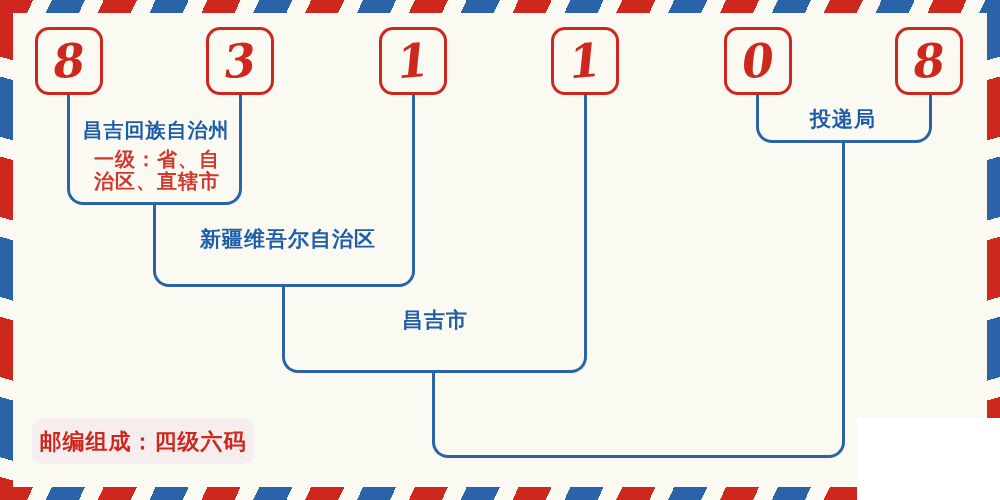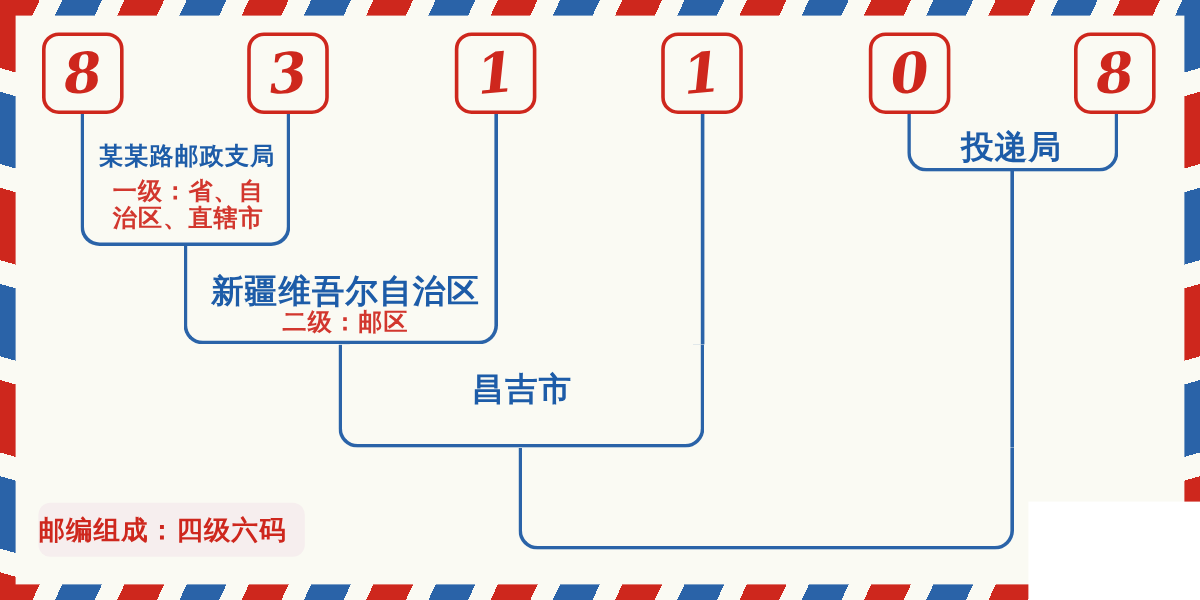--- a/index.html
+++ b/index.html
@@ -51,32 +51,32 @@
   
   .bracket{
     position:absolute;box-sizing:border-box;z-index:2;
     border:3px solid var(--blue);border-top:none;
     border-radius:0 0 16px 16px;
   }
   .vseg{position:absolute;width:3px;background:var(--blue);z-index:2;}
   
   .place{
     position:absolute;z-index:4;transform:translateX(-50%);white-space:nowrap;
-    color:var(--text-blue);font-weight:bold;font-size:27px;letter-spacing:1px;
+    color:var(--text-blue);font-weight:bold;font-size:21px;letter-spacing:1px;
     font-family:"Liberation Serif","DejaVu Serif",serif;
   }
   .desc{
     position:absolute;z-index:4;transform:translateX(-50%);white-space:nowrap;
     color:var(--text-red);font-weight:bold;font-size:20px;letter-spacing:1px;
     font-family:"Liberation Sans","DejaVu Sans",sans-serif;
   }
   .badge{
     position:absolute;left:32px;top:419px;width:222px;height:45px;z-index:4;
     background:var(--badge-bg);border-radius:10px;
-    display:flex;align-items:center;justify-content:flex-start;
+    display:flex;align-items:center;justify-content:center;
   }
   .badge span{
     color:var(--red);font-weight:bold;font-size:22px;letter-spacing:1px;
     font-family:"Liberation Serif","DejaVu Serif",serif;
   }
   .patch{
     position:absolute;left:857px;top:418px;right:0;bottom:0;
     background:#FFFFFF;z-index:10;
   }
 </style>
@@ -112,26 +112,25 @@
   <div class="vseg" style="left:412px;top:95px;height:110px"></div>
   <div class="vseg" style="left:584px;top:95px;height:192px"></div>
   <div class="vseg" style="left:842px;top:140px;height:233px"></div>
 
   <div class="bracket" style="left:67px;top:95px;width:175px;height:110px"></div>
   <div class="bracket" style="left:153px;top:205px;width:262px;height:82px"></div>
   <div class="bracket" style="left:282px;top:287px;width:305px;height:86px"></div>
   <div class="bracket" style="left:432px;top:373px;width:413px;height:85px"></div>
   <div class="bracket" style="left:756px;top:95px;width:176px;height:48px"></div>
 
-  <div class="place" style="left:156px;top:117px;font-size:20px">某某路邮政支局</div>
+  <div class="place" style="left:156px;top:117px;font-size:20px">昌吉回族自治州</div>
   <div class="desc" style="left:157px;top:146px">一级：省、自</div>
   <div class="desc" style="left:157px;top:168px">治区、直辖市</div>
 
   <div class="place" style="left:288px;top:225px">新疆维吾尔自治区</div>
-  <div class="desc" style="left:288px;top:255px">二级：邮区</div>
 
   <div class="place" style="left:435px;top:306px">昌吉市</div>
 
 
   <div class="place" style="left:843px;top:105px">投递局</div>
 
   <div class="badge">
     <span>邮编组成：四级六码</span>
   </div>
 

